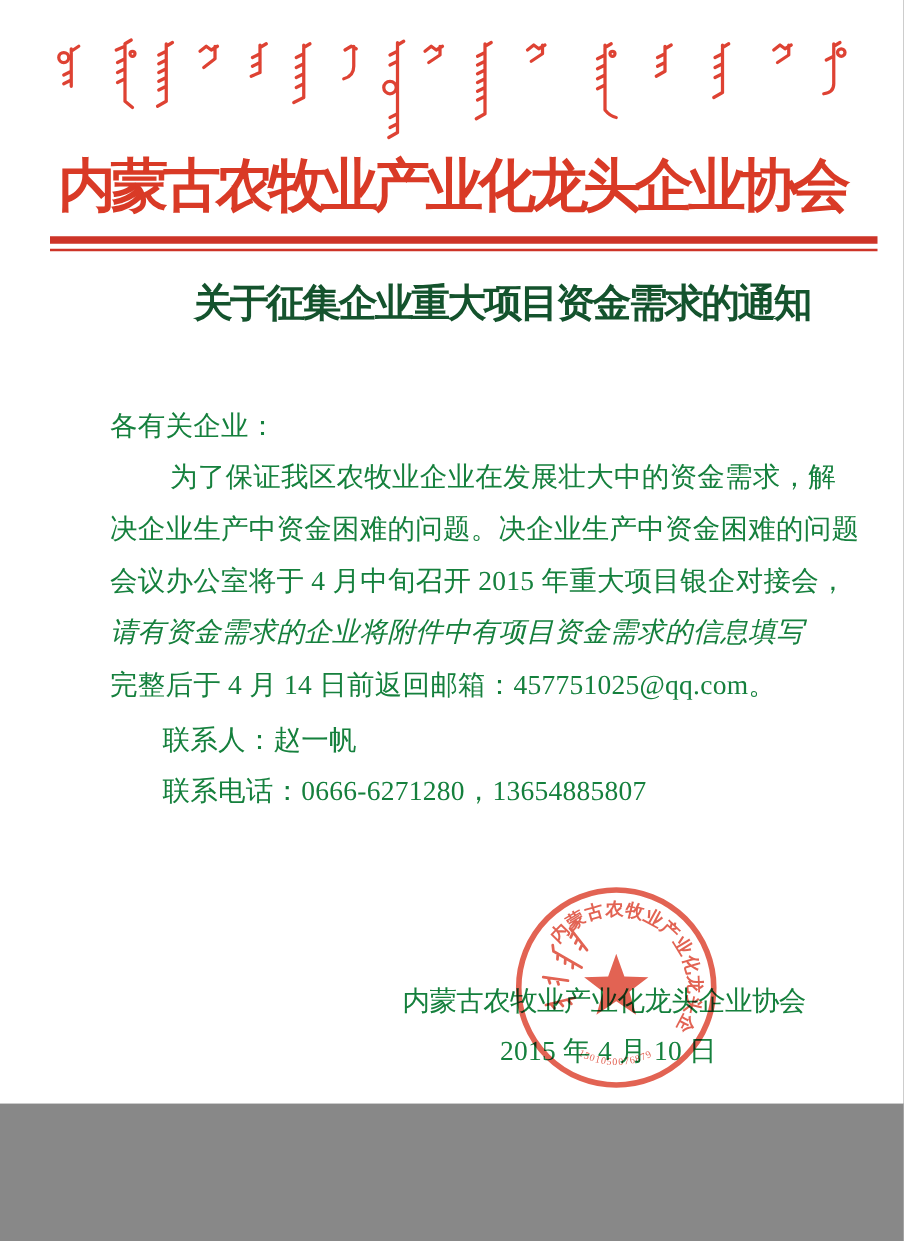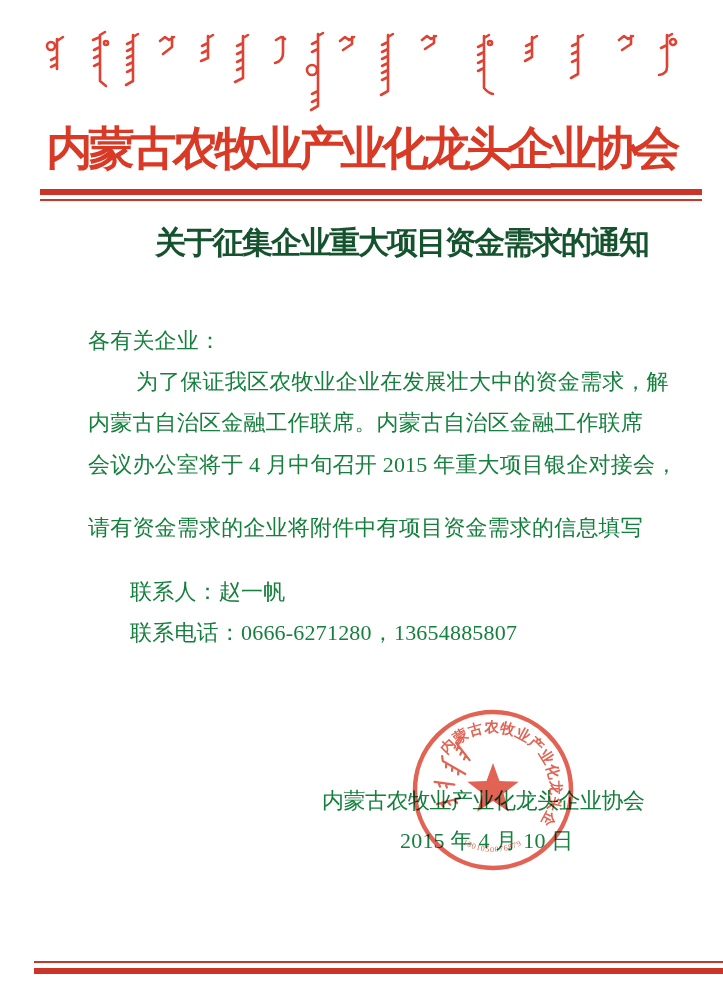--- a/index.html
+++ b/index.html
@@ -1,18 +1,18 @@
 <!DOCTYPE html>
 <html><head>
 <meta charset="utf-8">
 <style>
   html,body{margin:0;padding:0;background:#888;}
   .page{
     position:relative;
-    width:723px;height:993px;
+    width:723px;height:883px;
     background:#ffffff;
     overflow:hidden;
     font-family:"Liberation Serif","DejaVu Serif",serif;
     color:#1e1e1e;
   }
   
   .mongolian-header{position:absolute;left:40px;top:25px;width:660px;height:95px;}
   .masthead-title{
     position:absolute;left:0;top:118px;width:723px;
     text-align:center;
@@ -41,21 +41,21 @@
     position:absolute;
     font-size:22px;
     letter-spacing:0.2px;
     color:#15803d;
     white-space:nowrap;
   }
   .l-salutation{left:88px;top:326px;}
   .l-b0{left:136px;top:367px;text-align:center;}
   .l-b1{left:88px;top:408px;}
   .l-b2{left:88px;top:450px;}
-  .l-b3{left:88px;top:513px;}
+  .l-b3{left:88px;top:491px;font-style:italic;}
   .l-b4{left:88px;top:533px;}
   .l-contact{left:130px;top:577px;text-align:center;}
   .l-phone{left:130px;top:618px;}
   .l-attach{left:130px;top:697px;}
   .l-sign{left:322px;top:786px;letter-spacing:-0.5px;z-index:2;}
   .l-date{left:400px;top:826px;z-index:2;}
   
   .seal{
     position:absolute;left:403px;top:702px;width:180px;height:180px;
     mix-blend-mode:multiply;
@@ -95,23 +95,24 @@
 
   <div class="masthead-title">内蒙古农牧业产业化龙头企业协会</div>
 
   <div class="rule rule-top-thick"></div>
   <div class="rule rule-top-thin"></div>
 
   <div class="doc-title">关于征集企业重大项目资金需求的通知</div>
 
   <div class="bodyline l-salutation">各有关企业：</div>
   <div class="bodyline l-b0">为了保证我区农牧业企业在发展壮大中的资金需求，解</div>
-  <div class="bodyline l-b1">内蒙古自治区金融工作联席。内蒙古自治区金融工作联席</div>
+  <div class="bodyline l-b1">决企业生产中资金困难的问题。决企业生产中资金困难的问题</div>
   <div class="bodyline l-b2">会议办公室将于 4 月中旬召开 2015 年重大项目银企对接会，</div>
   <div class="bodyline l-b3">请有资金需求的企业将附件中有项目资金需求的信息填写</div>
+  <div class="bodyline l-b4">完整后于 4 月 14 日前返回邮箱：457751025@qq.com。</div>
   <div class="bodyline l-contact">联系人：赵一帆</div>
   <div class="bodyline l-phone">联系电话：0666-6271280，13654885807</div>
 
   <div class="bodyline l-sign">内蒙古农牧业产业化龙头企业协会</div>
   <div class="bodyline l-date">2015 年 4 月 10 日</div>
 
   <svg class="seal" viewBox="0 0 180 180">
     <circle cx="90" cy="88" r="78" fill="none" stroke="#e05544" stroke-width="4.5"></circle>
     <polygon fill="#e05544" points="90,61 96.5,79.1 115.7,79.7 100.5,91.4 105.9,109.8 90,99 74.1,109.8 79.5,91.4 64.3,79.7 83.5,79.1"></polygon>
     <defs>

